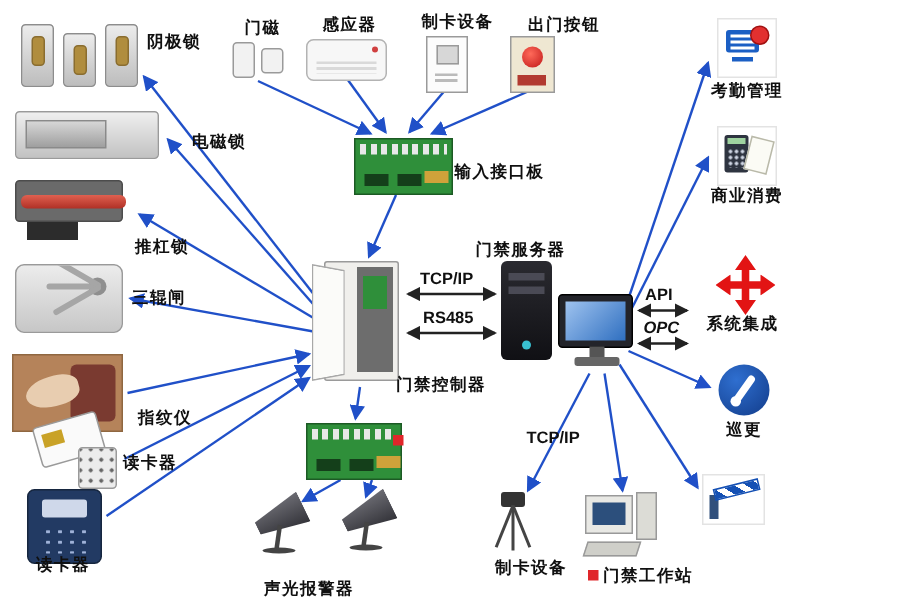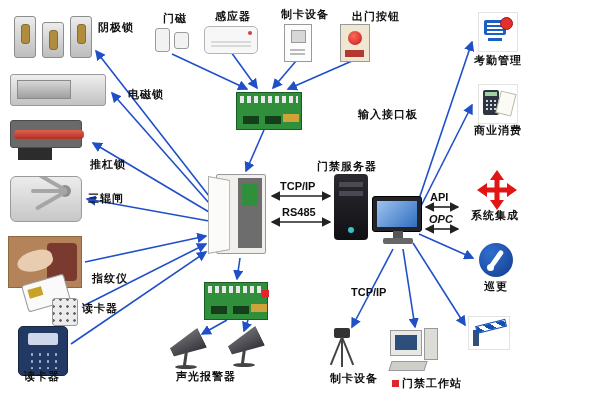--- a/index.html
+++ b/index.html
@@ -259,23 +259,24 @@
   <div class="label" style="left:128px;top:87px;">电磁锁</div>
   <div class="label" style="left:90px;top:129px;margin-top:28px;">推杠锁</div>
   <div class="label" style="left:88px;top:191px;">三辊闸</div>
   <div class="label" style="left:92px;top:249px;margin-top:22px;">指纹仪</div>
   <div class="label" style="left:82px;top:301px;">读卡器</div>
   <div class="label" style="left:24px;top:369px;">读卡器</div>
   <div class="label" style="left:163px;top:11px;">门磁</div>
   <div class="label" style="left:215px;top:9px;">感应器</div>
   <div class="label" style="left:281px;top:7px;">制卡设备</div>
   <div class="label" style="left:352px;top:9px;">出门按钮</div>
-  <div class="label" style="left:316px;top:107px;padding-left:42px;">输入接口板</div>
+  <div class="label" style="left:303px;top:107px;">输入接口板</div>
   <div class="label" style="left:317px;top:159px;">门禁服务器</div>
-  <div class="label" style="left:176px;top:369px;">声光报警器</div>
+  <div class="label" style="left:264px;top:249px;">门禁控制器</div>
+  <div class="label" style="left:176px;top:385px;">声光报警器</div>
   <div class="label" style="left:330px;top:371px;text-align:right;">制卡设备</div>
   <div class="label" style="left:402px;top:376px;">门禁工作站</div>
   <div class="label" style="left:474px;top:53px;">考勤管理</div>
   <div class="label" style="left:474px;top:123px;">商业消费</div>
   <div class="label" style="left:471px;top:208px;">系统集成</div>
   <div class="label" style="left:484px;top:279px;">巡更</div>
 
   <div class="link-label" style="left:280px;top:180px;">TCP/IP</div>
   <div class="link-label" style="left:282px;top:206px;">RS485</div>
   <div class="link-label" style="left:430px;top:191px;">API</div>

